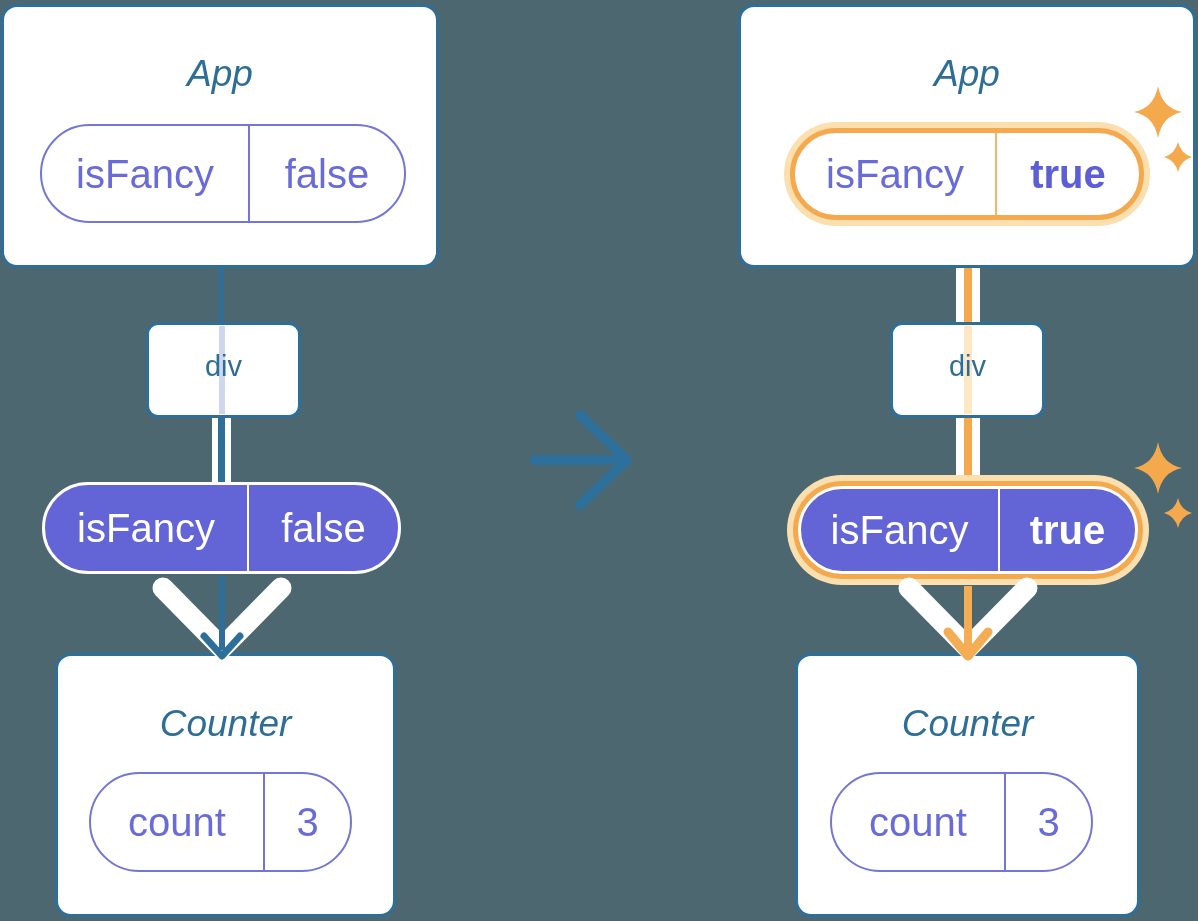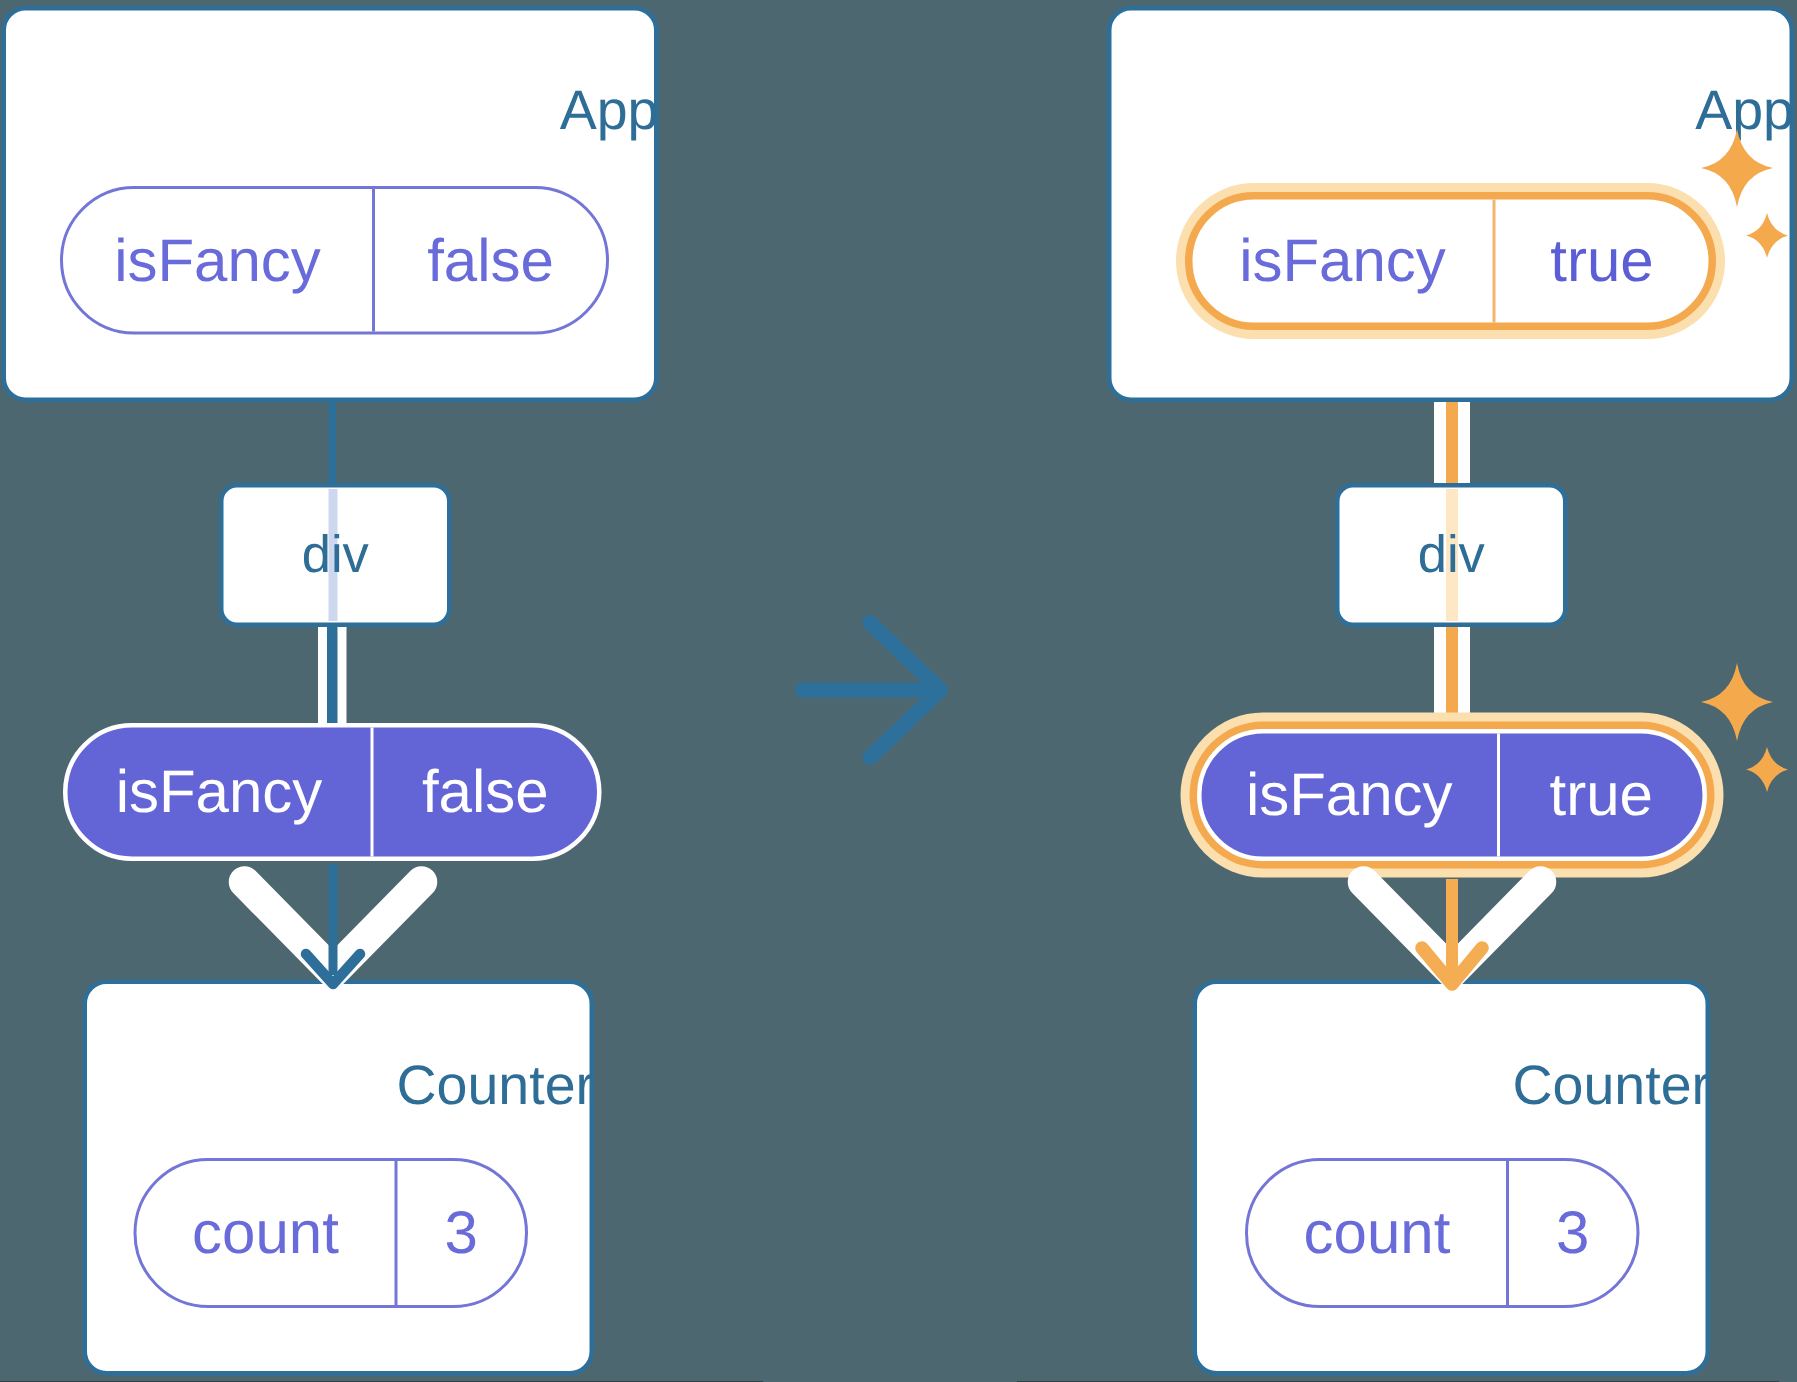--- a/index.html
+++ b/index.html
@@ -16,35 +16,35 @@
   }
   *{box-sizing:border-box;margin:0;padding:0;}
   html,body{background:#222;}
   #canvas{
     position:relative;width:1198px;height:921px;overflow:hidden;
     background:var(--bg);
     font-family:"Liberation Sans", sans-serif;
   }
   .layer{position:absolute;inset:0;}
   .card{position:absolute;background:#fff;border:3px solid var(--blue);border-radius:16px;z-index:1;}
-  .title{position:absolute;text-align:right;font-size:37px;font-weight:500;color:var(--teal);z-index:2;line-height:1;}
+  .title{position:absolute;text-align:center;font-size:37px;font-weight:500;color:var(--teal);z-index:2;line-height:1;font-style:italic;}
   .pill{position:absolute;display:flex;border-radius:999px;font-size:40px;z-index:2;}
   .pill .cell{display:flex;align-items:center;justify-content:center;line-height:1;}
   .outline-pill{background:#fff;border:2px solid var(--purple-border);color:var(--purple-text);}
   .outline-pill .cell + .cell{border-left:2px solid var(--purple-border);}
   .solid-pill{background:var(--purple-fill);border:3px solid #fff;color:#fff;}
   .solid-pill .cell + .cell{border-left:2px solid #fff;}
   .hl-outline{background:#fff;border:5px solid var(--orange);box-shadow:0 0 0 6px var(--pale-orange);color:var(--purple-text);}
   .hl-outline .cell + .cell{border-left:2px solid #f3b56c;}
   .hl-solid{box-shadow:0 0 0 5px var(--orange),0 0 0 11px var(--pale-orange);}
-  .bold{font-weight:400;}
+  .bold{font-weight:700;}
   .vline{position:absolute;z-index:0;}
   .svg-abs{position:absolute;z-index:3;}
   .divcard-line{position:absolute;z-index:2;}
-  .divcard-label{position:absolute;text-align:center;font-size:35px;font-weight:500;color:var(--teal);z-index:3;line-height:1;}
+  .divcard-label{position:absolute;text-align:center;font-size:29px;font-weight:500;color:var(--teal);z-index:3;line-height:1;}
 </style>
 </head>
 <body>
 
 <div id="canvas">
 
   <div class="layer">
 
     <div class="vline" style="left:219px;top:266px;width:5px;height:58px;background:var(--blue);"></div>
 

